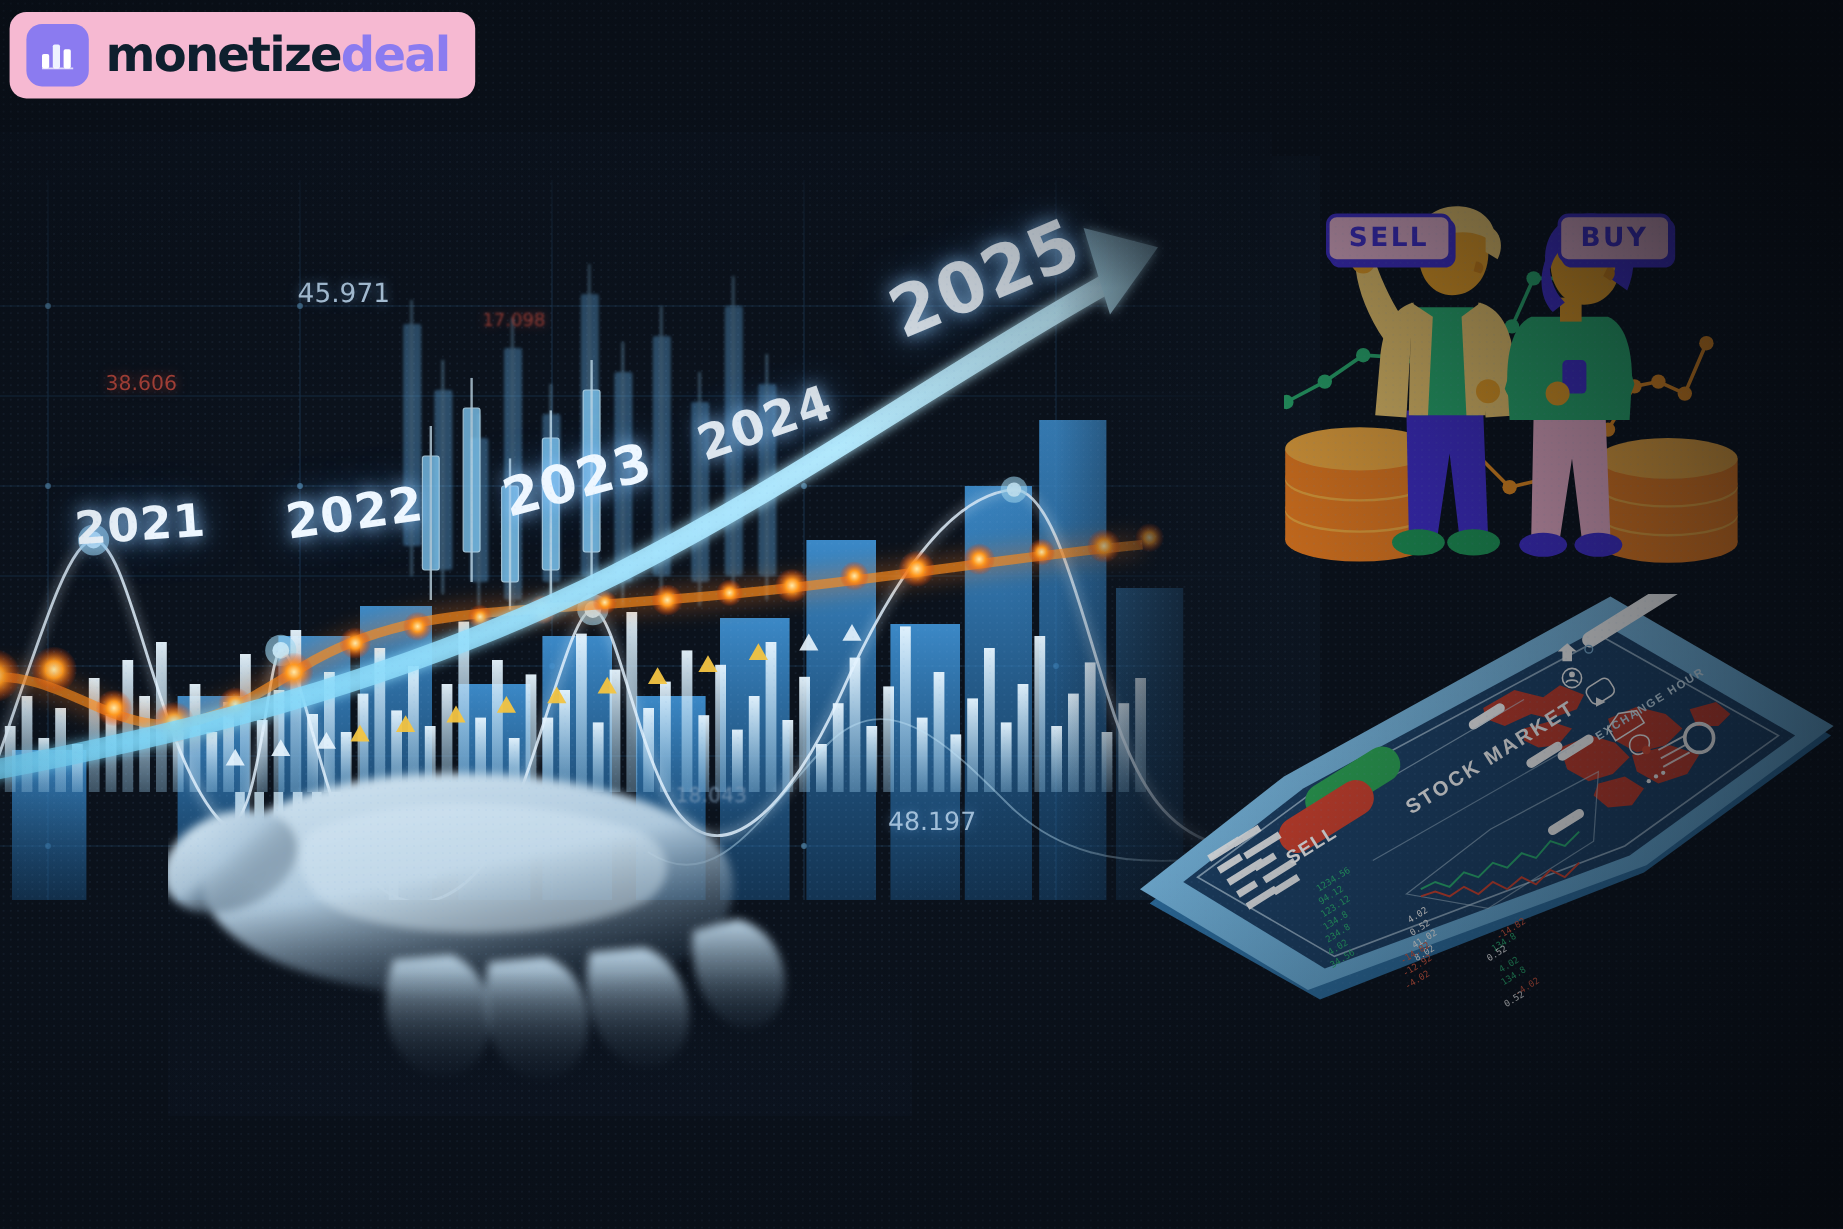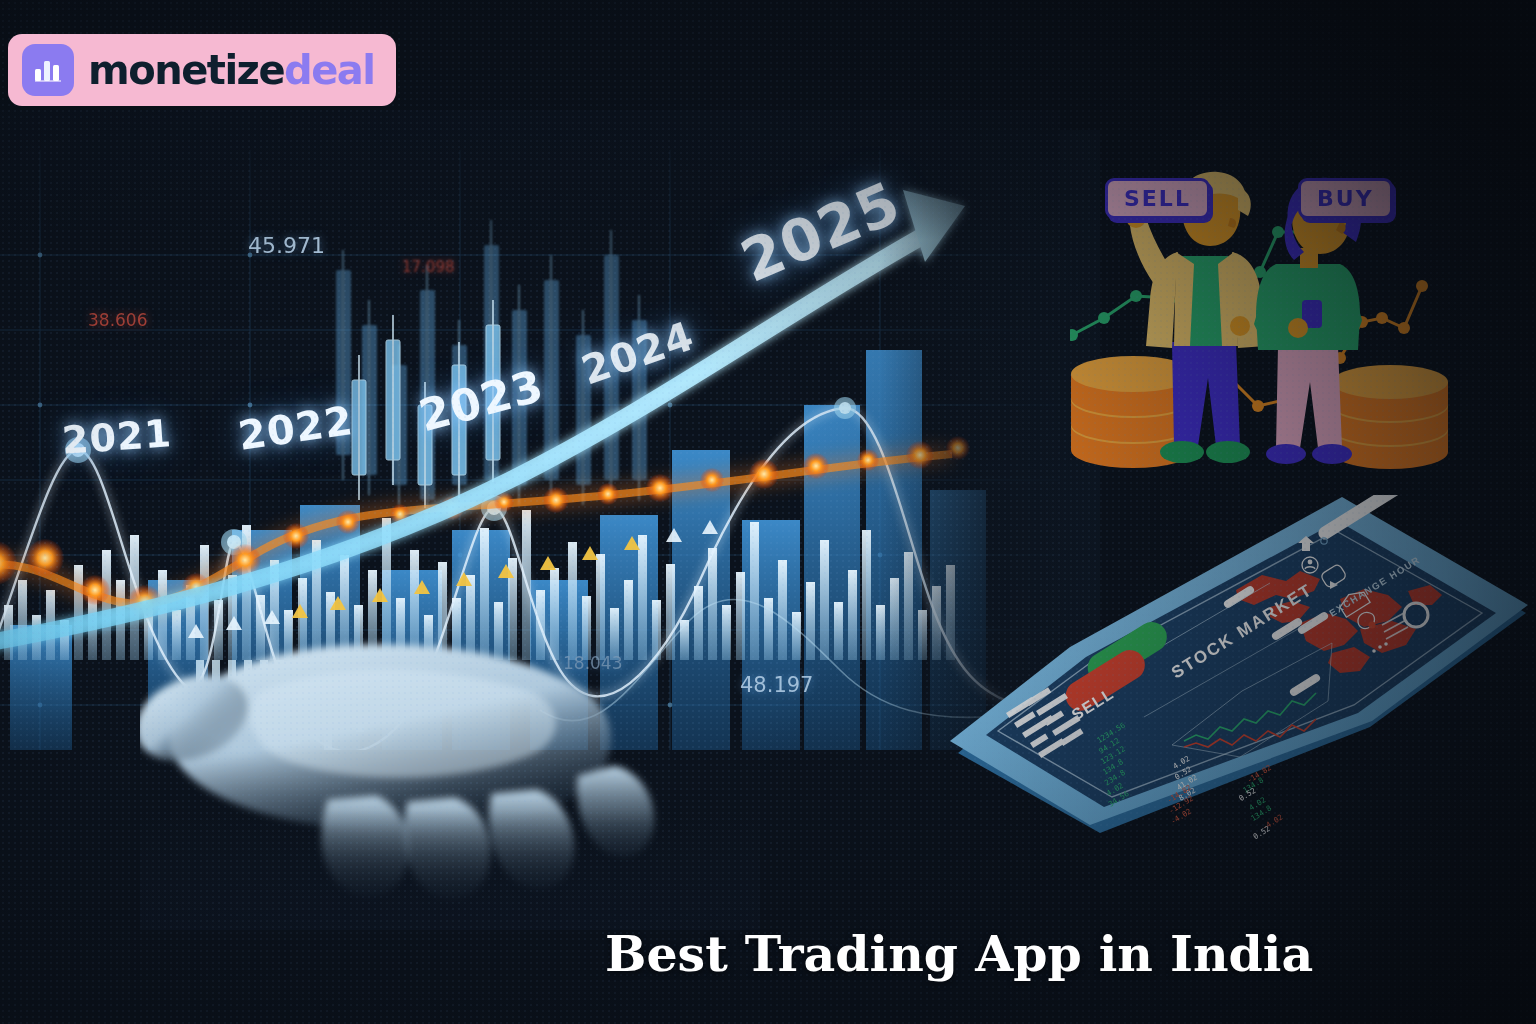--- a/index.html
+++ b/index.html
@@ -83,21 +83,20 @@
     letter-spacing:0px;white-space:nowrap;
     text-shadow:0 2px 6px rgba(0,0,0,.55);
   }
 
   
   .logo{
     position:absolute;left:8px;top:10px;
     background:#f6b9d2;border-radius:14px;
     display:flex;align-items:center;gap:14px;
     padding:10px 22px 10px 14px;
-    margin-top:24px;
   }
   .logo-mark{
     width:52px;height:52px;border-radius:13px;background:#8b7bf0;
     display:flex;align-items:center;justify-content:center;flex:0 0 auto;
   }
   .logo-text{
     font-family:"DejaVu Sans",sans-serif;
     font-weight:800;font-size:40px;letter-spacing:-1.5px;line-height:1;
   }
   .logo-text .t1{color:#0e1f2e;}
@@ -717,21 +716,20 @@
           <text x="302" y="306">0.52</text>
           <text x="294" y="346">0.52</text>
         </g>
       </g>
     </svg>
   </div>
 
   <div class="dots"></div>
   <div class="vignette"></div>
 
-  <div class="headline">Best Trading App in India</div>
 
   <div class="logo">
     <div class="logo-mark">
       <svg width="30" height="26" viewBox="0 0 30 26" aria-hidden="true">
         <rect x="2" y="12" width="6" height="12" rx="1.5" fill="#ffffff"></rect>
         <rect x="11" y="4" width="6" height="20" rx="1.5" fill="#eef2ff"></rect>
         <rect x="20" y="8" width="6" height="16" rx="1.5" fill="#ffffff"></rect>
         <path d="M2,24 L28,24" stroke="#ffffff" stroke-width="1.5" opacity=".7"></path>
       </svg>
     </div>

